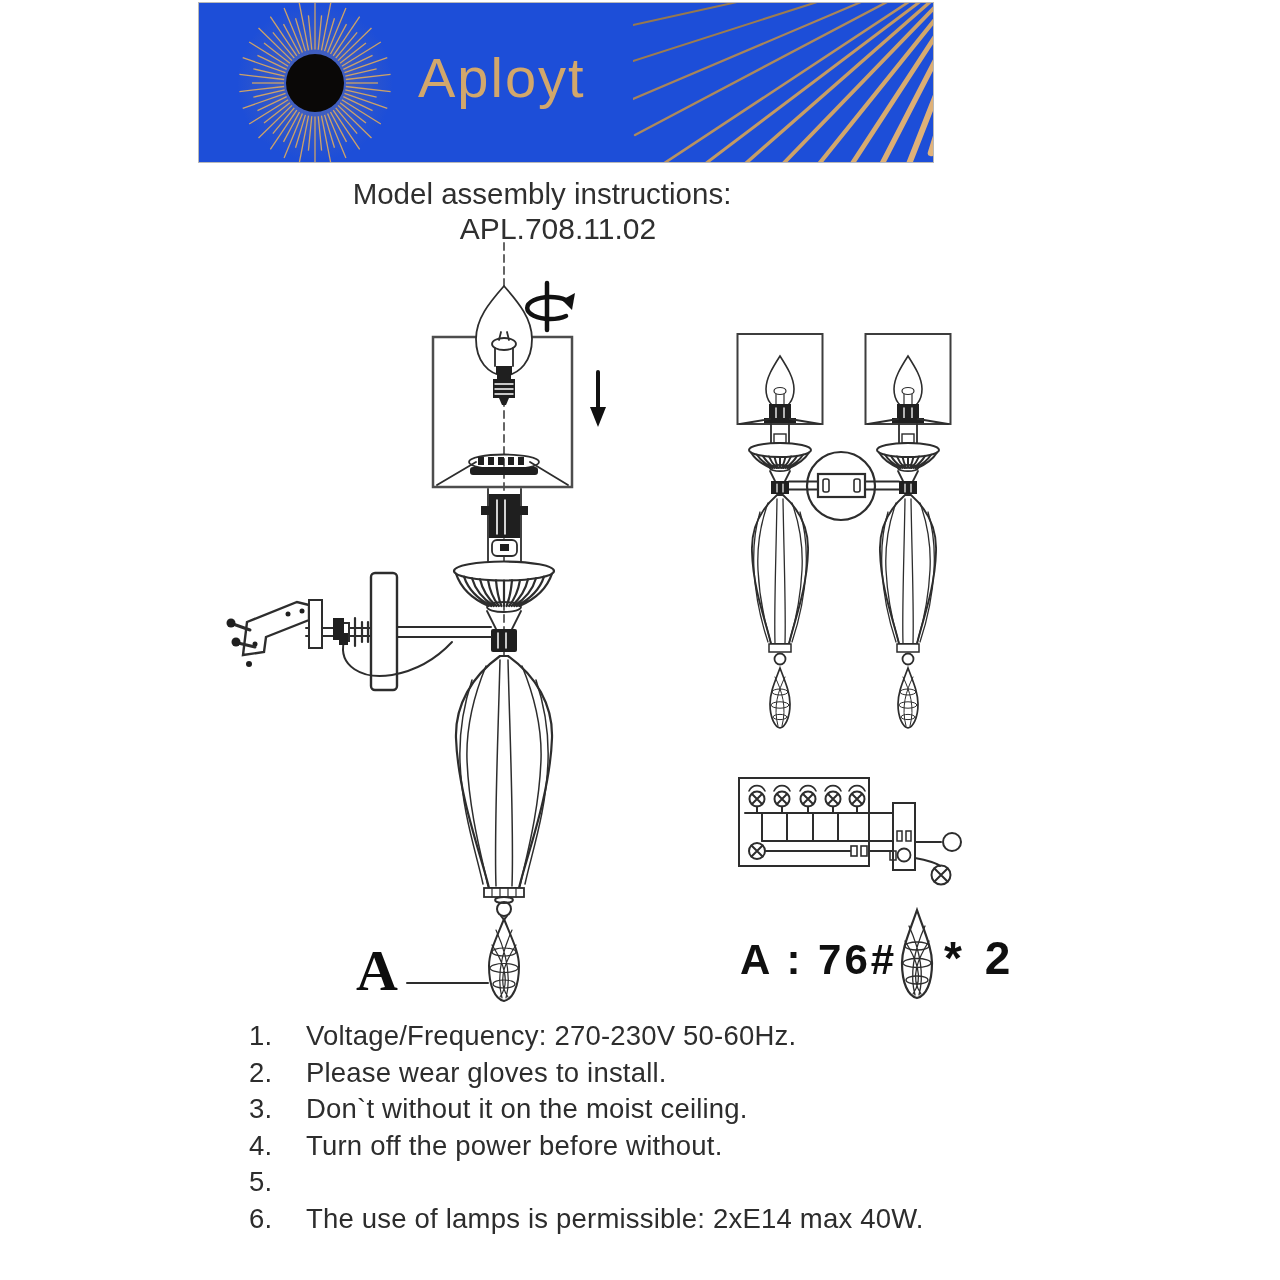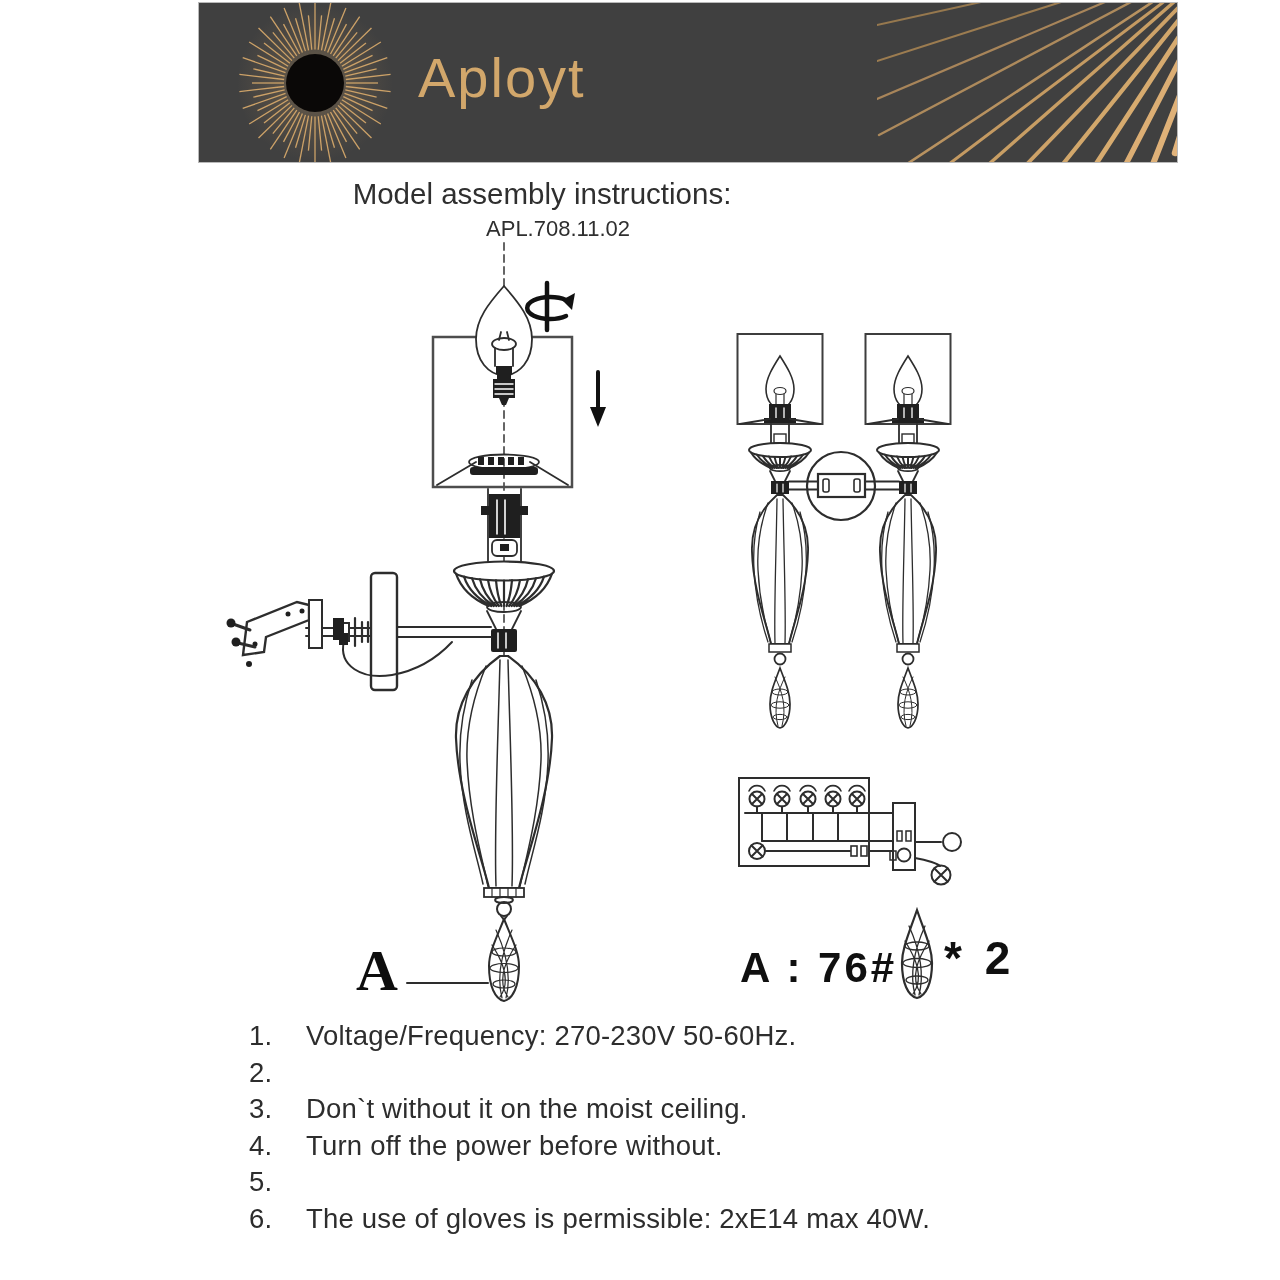--- a/index.html
+++ b/index.html
@@ -1,39 +1,39 @@
 <!DOCTYPE html>
 <html><head>
 <meta charset="utf-8">
 <style>
   html,body{margin:0;padding:0;}
   body{width:1280px;height:1280px;background:#ffffff;position:relative;
        font-family:"Liberation Sans",sans-serif;overflow:hidden;}
 
   
-  .banner{position:absolute;left:198px;top:2px;width:980px;height:161px;
-          background:#404040;overflow:hidden;box-sizing:border-box;
+  .banner{position:absolute;left:198px;top:2px;width:736px;height:161px;
+          background:#1d4ed8;overflow:hidden;box-sizing:border-box;
           border:1px solid #b9b9b9;}
   .logo-svg{position:absolute;left:16px;top:0;}
   .rays-svg{position:absolute;right:0;top:0;}
   .brand{position:absolute;left:219px;top:42px;font-size:56px;font-weight:400;
          color:#d2a76b;letter-spacing:2px;}
 
   
   .title{position:absolute;left:0;top:176px;width:1084px;text-align:center;color:#2f2f2f;}
   .title-h{font-size:29.5px;line-height:36px;}
-  .title-m{font-size:22px;line-height:34px;margin-left:32px;}
+  .title-m{font-size:30px;line-height:34px;margin-left:32px;}
 
   
   .diagram-svg{position:absolute;left:0;top:0;}
   .labelA{position:absolute;left:356px;top:942px;
           font-family:"Liberation Serif",serif;font-weight:bold;
           font-size:58px;color:#0d0d0d;line-height:58px;}
   .specA{position:absolute;left:740px;top:936px;font-weight:bold;font-size:42px;
-         color:#101010;letter-spacing:3px;margin-top:8px;}
+         color:#101010;letter-spacing:3px;}
   .spec2{position:absolute;left:944px;top:931px;font-weight:bold;font-size:46px;
          color:#101010;letter-spacing:5px;}
 
   
   .instructions{position:absolute;left:249px;top:1021px;width:840px;}
   .ins-row{display:flex;font-size:27.5px;color:#2d2d2d;line-height:30px;
            margin-bottom:6.5px;letter-spacing:0.2px;}
   .ins-num{width:57px;flex:none;}
 </style>
 </head>
@@ -358,29 +358,30 @@
 <div class="specA">A : 76#</div>
 <div class="spec2">* 2</div>
 
 <div class="instructions">
   <div class="ins-row">
     <span class="ins-num">1.</span>
     <span class="ins-text">Voltage/Frequency: 270-230V 50-60Hz.</span>
   </div>
   <div class="ins-row">
     <span class="ins-num">2.</span>
+    <span class="ins-text">Please wear gloves to install.</span>
   </div>
   <div class="ins-row">
     <span class="ins-num">3.</span>
     <span class="ins-text">Don`t without it on the moist ceiling.</span>
   </div>
   <div class="ins-row">
     <span class="ins-num">4.</span>
     <span class="ins-text">Turn off the power before without.</span>
   </div>
   <div class="ins-row">
     <span class="ins-num">5.</span>
   </div>
   <div class="ins-row">
     <span class="ins-num">6.</span>
-    <span class="ins-text">The use of gloves is permissible: 2xE14 max 40W.</span>
+    <span class="ins-text">The use of lamps is permissible: 2xE14 max 40W.</span>
   </div>
 </div>
 
 </body></html>

